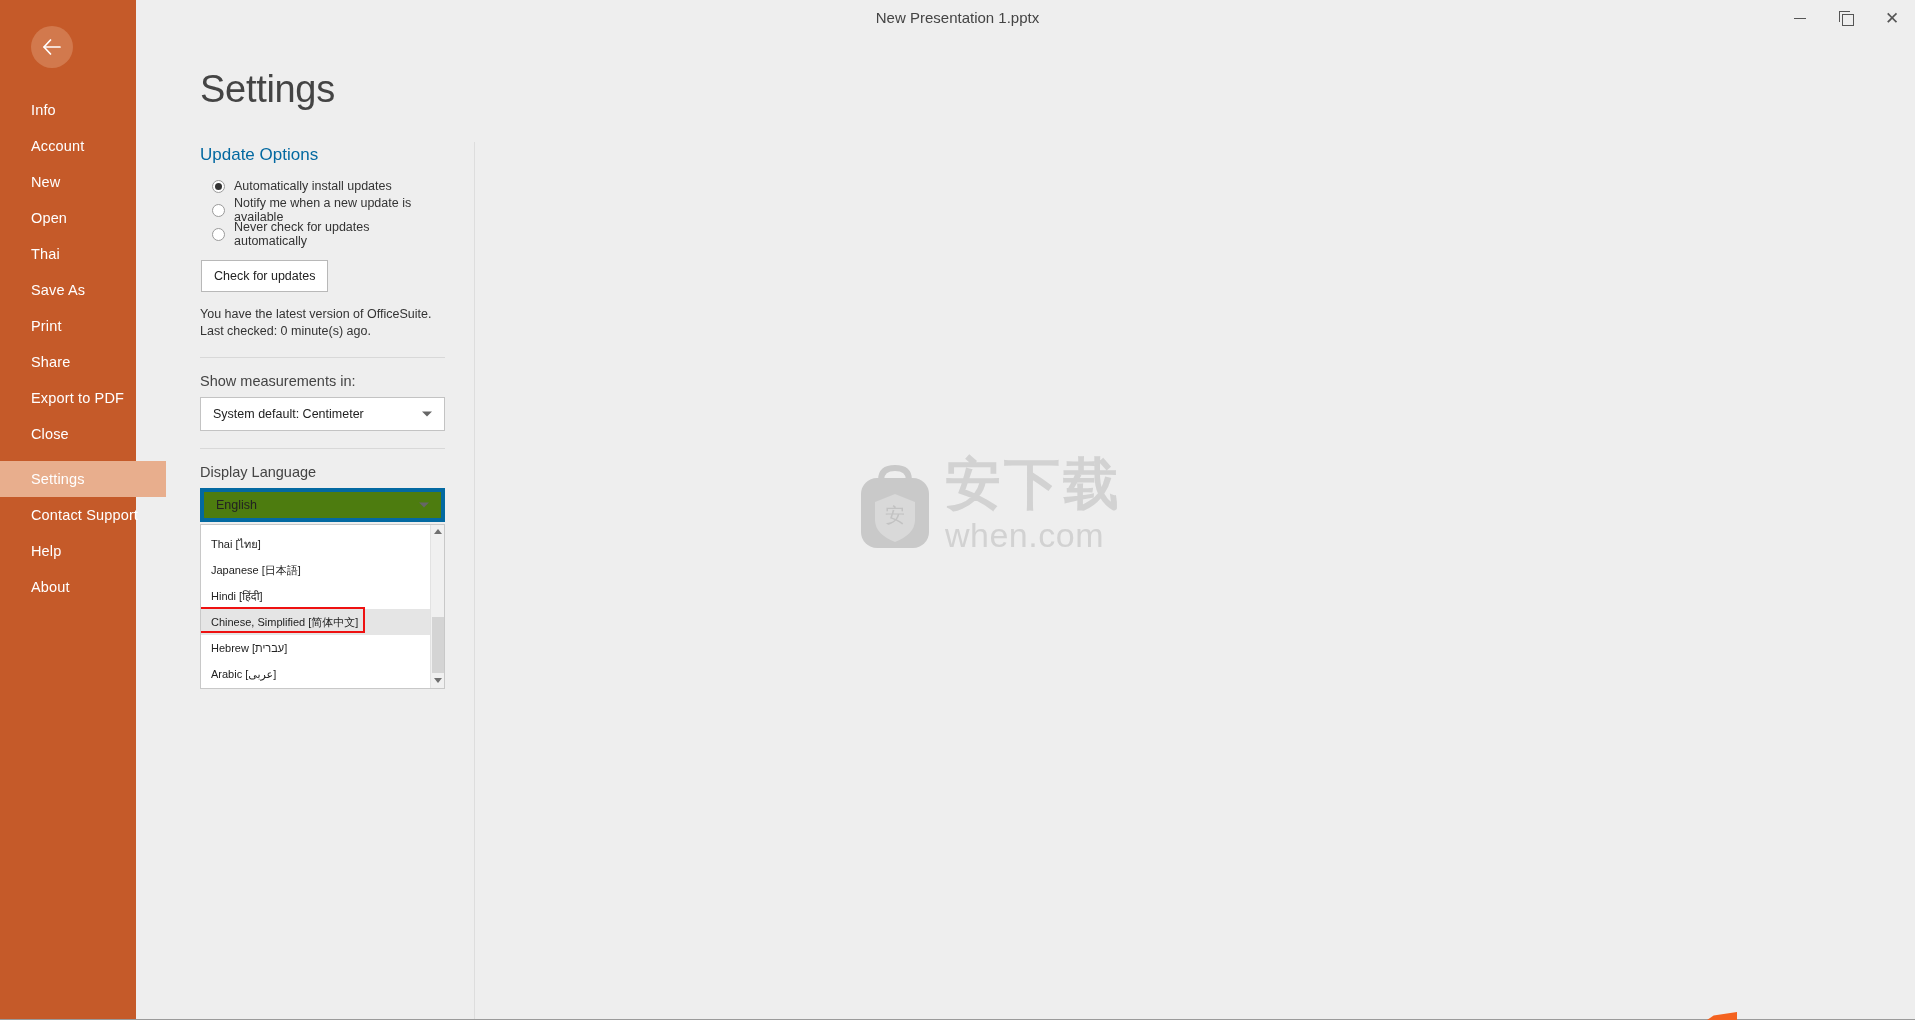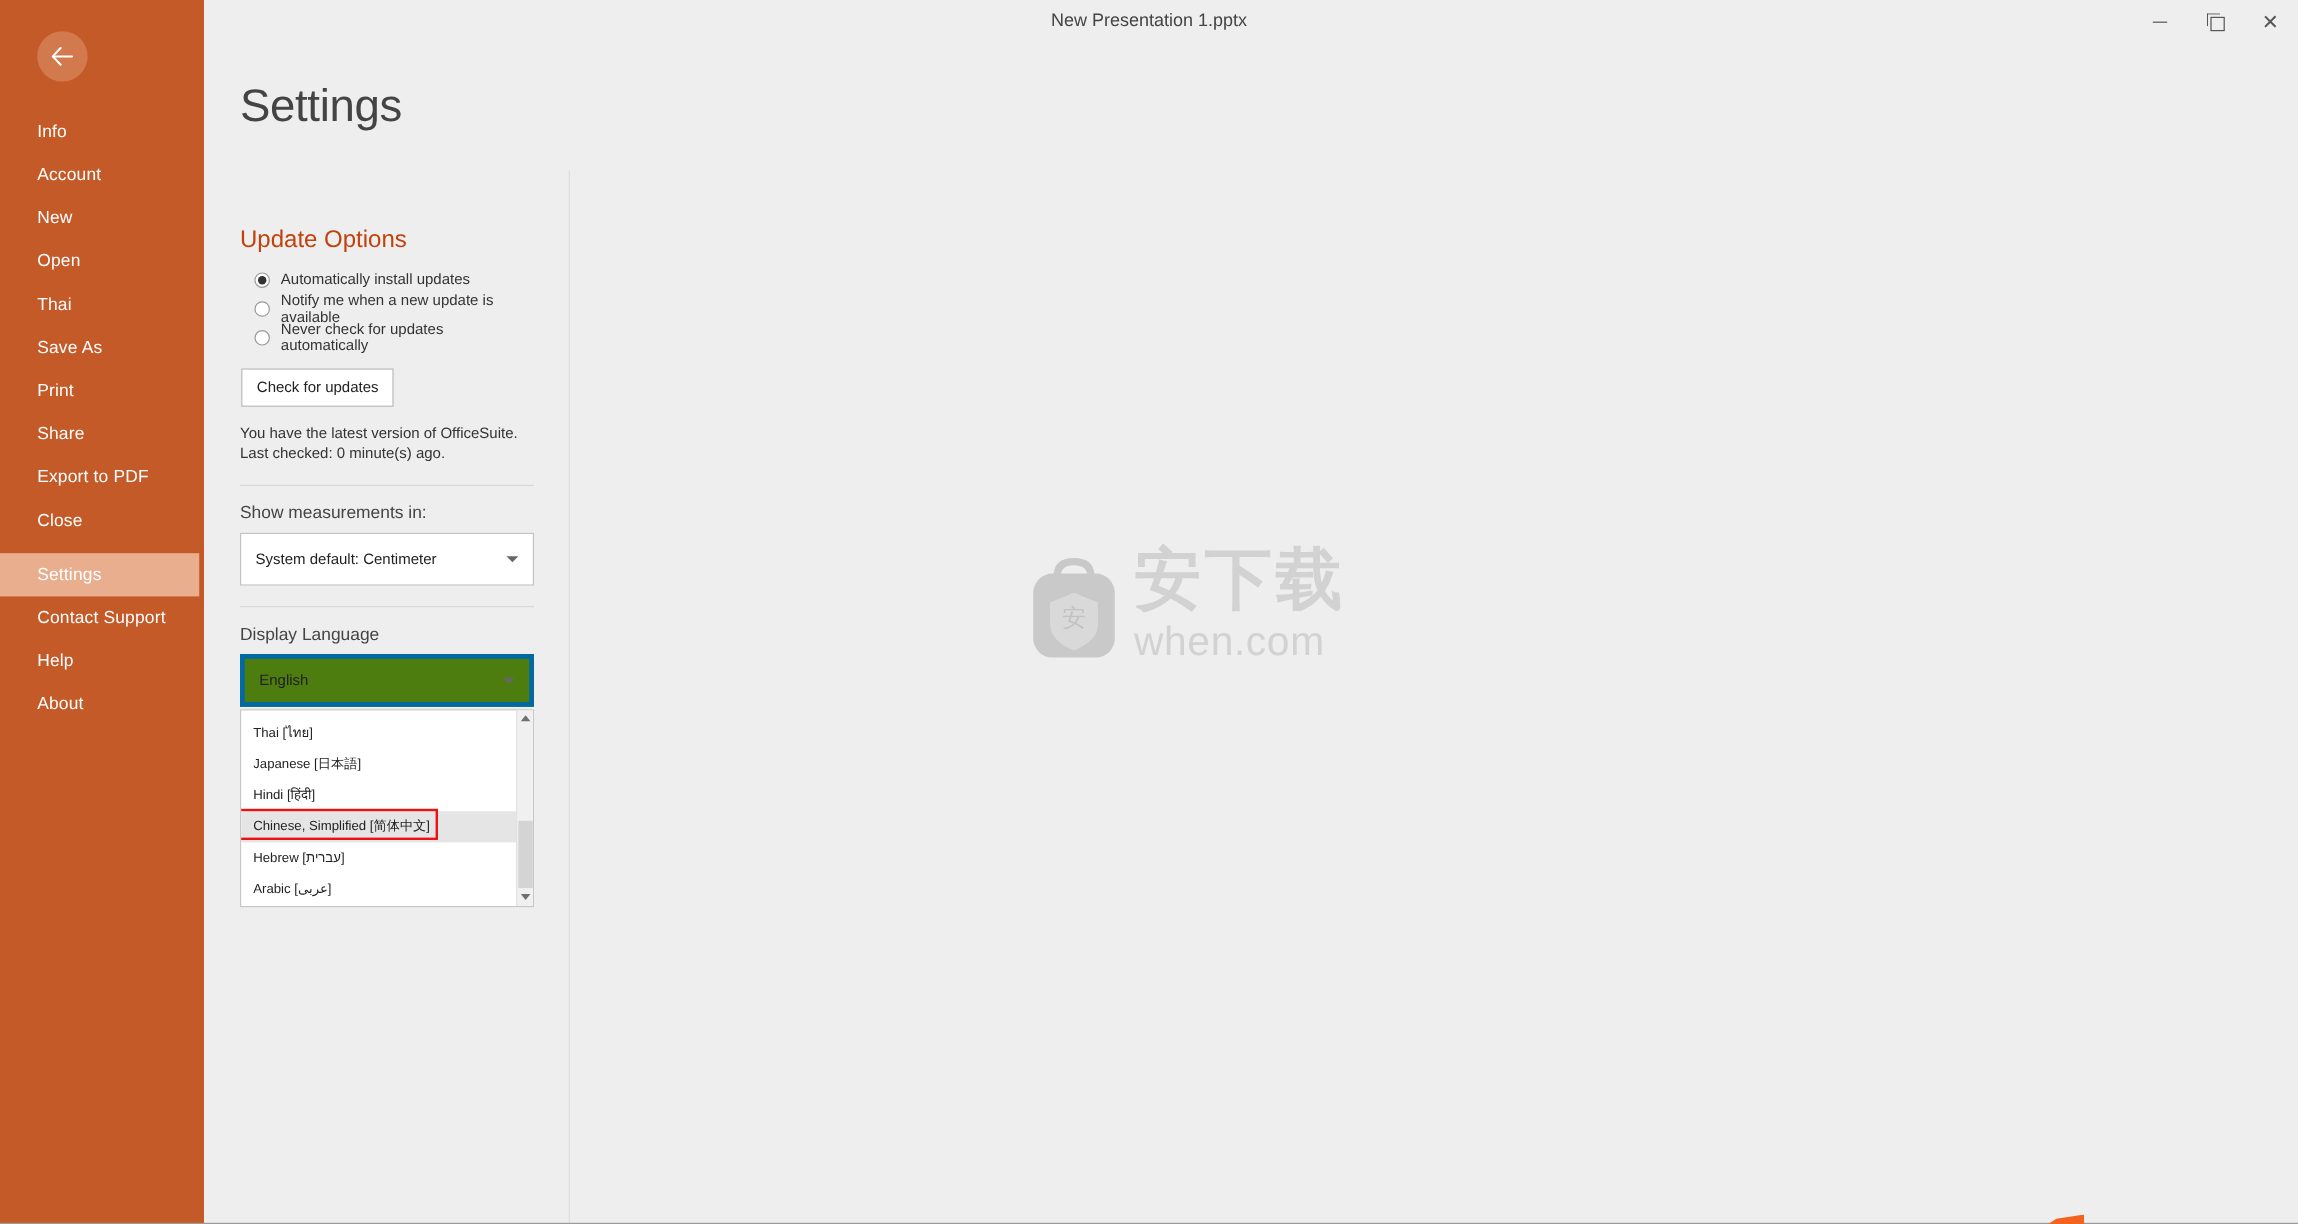--- a/index.html
+++ b/index.html
@@ -43,21 +43,21 @@
   .wc-max::after {
     content: ""; position: absolute; width: 10px; height: 10px;
     border: 1px solid #555; left: 16px; top: 11px;
     border-right: none; border-bottom: none;
     clip-path: polygon(0 0, 100% 0, 100% 22%, 22% 22%, 22% 100%, 0 100%);
   }
   .wc-x { font-size: 17px; font-weight: 300; line-height: 1; }
 
   
   .sidebar {
-    position: absolute; left: 0; top: 0; width: 170px; height: 1020px;
+    position: absolute; left: 0; top: 0; width: 136px; height: 1020px;
     background: #c55a29;
   }
   .backbtn {
     position: absolute; left: 31px; top: 26px;
     width: 42px; height: 42px; border-radius: 50%;
     background: #d2794d;
     display: flex; align-items: center; justify-content: center;
     cursor: pointer;
   }
   .back-arrow { display: block; }
@@ -80,21 +80,21 @@
     letter-spacing: -0.3px;
   }
   .vdivider {
     position: absolute; left: 308px; top: 142px;
     width: 1px; height: 878px; background: #dddddd;
   }
 
   
   .panel { position: absolute; left: 34px; top: 145px; width: 245px; }
   .section-label {
-    font-size: 20px; color: #c2410c; margin-bottom: 9px; margin-top: 44px;
+    font-size: 17px; color: #0369a1; margin-bottom: 9px;
   }
   .radio-row {
     display: flex; align-items: center;
     height: 24px; margin-left: 12px; cursor: pointer;
   }
   .radio {
     width: 13px; height: 13px; border-radius: 50%;
     border: 1px solid #9a9a9a; background: #ffffff;
     flex: 0 0 13px; position: relative; margin-right: 9px;
   }
@@ -109,21 +109,21 @@
     padding: 8px 12px;
     background: #ffffff; border: 1px solid #b8b8b8;
     font-size: 12.5px; color: #222222; cursor: pointer;
   }
   .status-text {
     margin-top: 14px; font-size: 12.5px; color: #333333; line-height: 1.35;
   }
   .hdivider { height: 1px; background: #d8d8d8; margin: 17px 0 15px 0; }
   .field-label { font-size: 14.5px; color: #444444; margin-bottom: 8px; }
   .combo {
-    position: relative; height: 44px;
+    position: relative; height: 34px;
     background: #ffffff; border: 1px solid #c3c3c3;
     display: flex; align-items: center; cursor: pointer;
   }
   .combo-text {
     padding-left: 12px; font-size: 12.5px; color: #222222;
   }
   .combo-arrow {
     position: absolute; right: 12px; top: 50%;
     transform: translateY(-50%);
     width: 0; height: 0;

